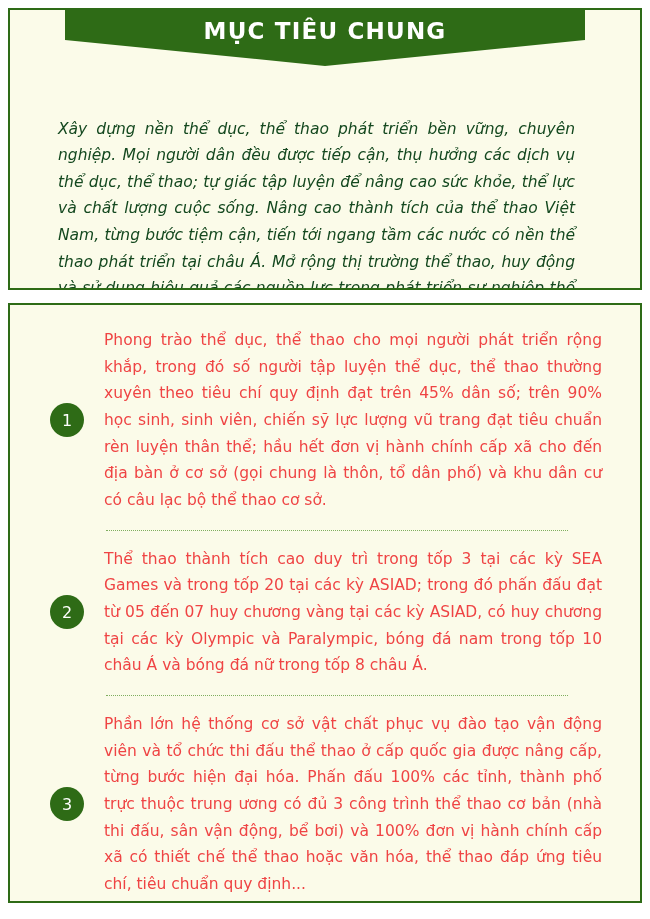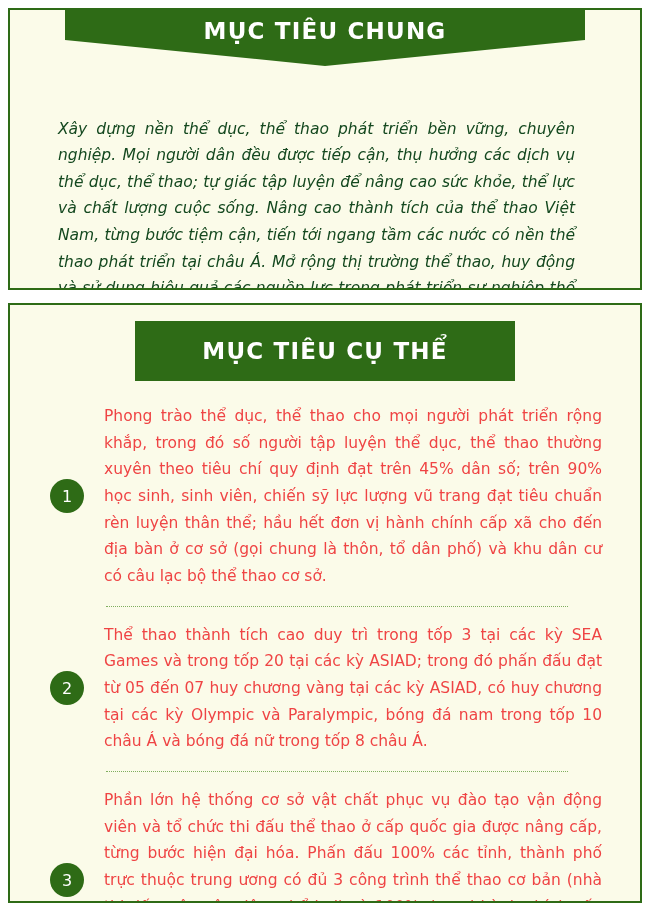--- a/index.html
+++ b/index.html
@@ -143,25 +143,20 @@
   <div class="section section-one">
     <div class="banner-wrap">
       <div class="banner">
         <span class="banner-title">MỤC TIÊU CHUNG</span>
       </div>
     </div>
     <p class="intro-text">Xây dựng nền thể dục, thể thao phát triển bền vững, chuyên nghiệp. Mọi người dân đều được tiếp cận, thụ hưởng các dịch vụ thể dục, thể thao; tự giác tập luyện để nâng cao sức khỏe, thể lực và chất lượng cuộc sống. Nâng cao thành tích của thể thao Việt Nam, từng bước tiệm cận, tiến tới ngang tầm các nước có nền thể thao phát triển tại châu Á. Mở rộng thị trường thể thao, huy động và sử dụng hiệu quả các nguồn lực trong phát triển sự nghiệp thể dục, thể thao.</p>
   </div>
 
   <div class="section section-two">
-    <div class="banner2-wrap">
-      <div class="banner2">
-        <span class="banner2-title">MỤC TIÊU CỤ THỂ</span>
-      </div>
-    </div>
 
     <div class="items">
 
       <div class="item">
         <div class="bullet-col">
           <div class="bullet">1</div>
         </div>
         <div class="item-text">Phong trào thể dục, thể thao cho mọi người phát triển rộng khắp, trong đó số người tập luyện thể dục, thể thao thường xuyên theo tiêu chí quy định đạt trên 45% dân số; trên 90% học sinh, sinh viên, chiến sỹ lực lượng vũ trang đạt tiêu chuẩn rèn luyện thân thể; hầu hết đơn vị hành chính cấp xã cho đến địa bàn ở cơ sở (gọi chung là thôn, tổ dân phố) và khu dân cư có câu lạc bộ thể thao cơ sở.</div>
       </div>
 

